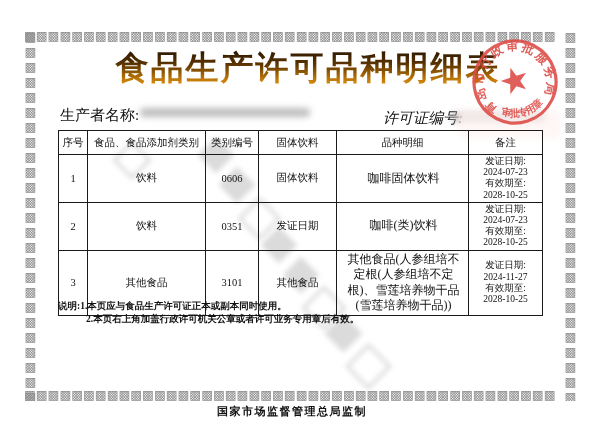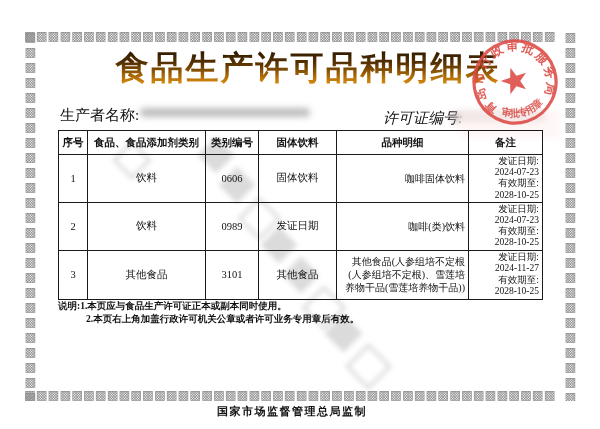--- a/index.html
+++ b/index.html
@@ -34,23 +34,23 @@
   
   .wm{position:absolute;filter:blur(2.5px);transform:rotate(45deg);}
   .wm.fill{background:rgba(165,165,165,.40);}
   .wm.line{border:3px solid rgba(170,170,170,.45);background:transparent;}
   
   table{
     position:absolute;left:58px;top:130px;width:484px;border-collapse:collapse;
     table-layout:fixed;font-size:10.5px;background:transparent;z-index:2;
   }
   th,td{border:1px solid #1a1a1a;padding:1px 3px;text-align:center;font-weight:normal;vertical-align:middle;background:transparent;}
-  th{font-weight:bold;height:21px;}
-  td.detail{text-align:right;padding-left:5px;line-height:1.3;font-size:10px;}
-  td.remark{text-align:right;font-size:9.5px;line-height:1.18;margin-top:19px;}
+  th{font-weight:normal;height:21px;}
+  td.detail{text-align:center;padding-left:5px;line-height:1.3;font-size:12px;}
+  td.remark{text-align:center;font-size:9.5px;line-height:1.18;margin-top:19px;}
   td.remark span{display:block;}
   tr.r1 td{height:44px;} tr.r2 td{height:42px;} tr.r3 td{height:46px;}
   
   .notes{position:absolute;left:58px;top:300px;font-size:9.5px;font-weight:bold;line-height:13px;z-index:2;}
   .notes .l2{padding-left:28px;}
   
   .footer{position:absolute;left:0;right:16px;top:404px;text-align:center;font-size:11px;font-weight:bold;letter-spacing:1.5px;}
   
   .stamp{position:absolute;left:455px;top:22px;width:120px;height:120px;z-index:3;opacity:.88;}
 </style>
@@ -128,21 +128,21 @@
       <td class="remark">
         <span>发证日期:</span>
         <span>2024-07-23</span>
         <span>有效期至:</span>
         <span>2028-10-25</span>
       </td>
     </tr>
     <tr class="r2">
       <td>2</td>
       <td>饮料</td>
-      <td>0989</td>
+      <td>0351</td>
       <td>发证日期</td>
       <td class="detail">咖啡(类)饮料</td>
       <td class="remark">
         <span>发证日期:</span>
         <span>2024-07-23</span>
         <span>有效期至:</span>
         <span>2028-10-25</span>
       </td>
     </tr>
     <tr class="r3">

